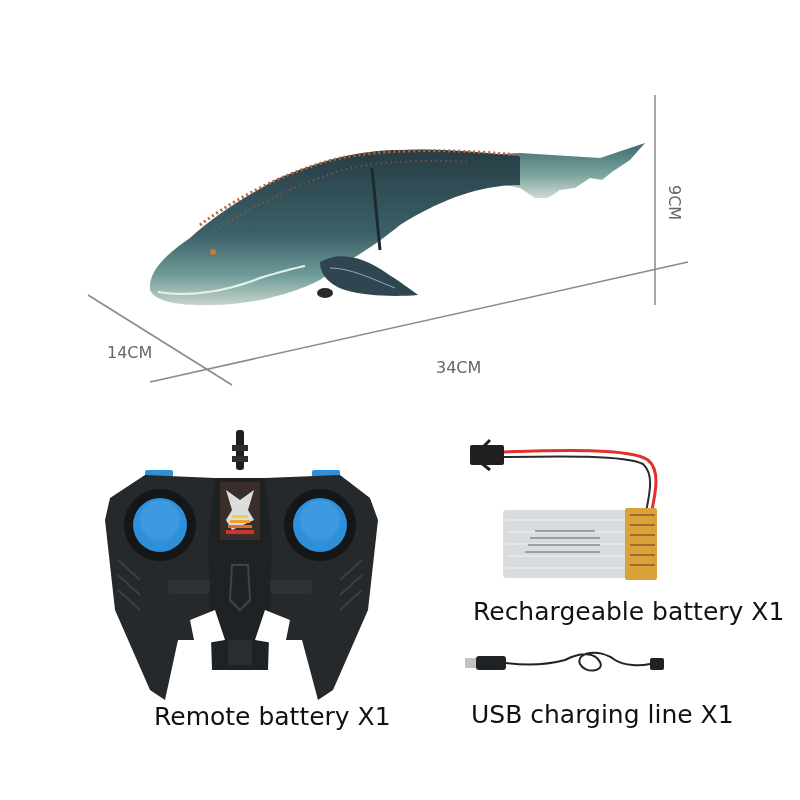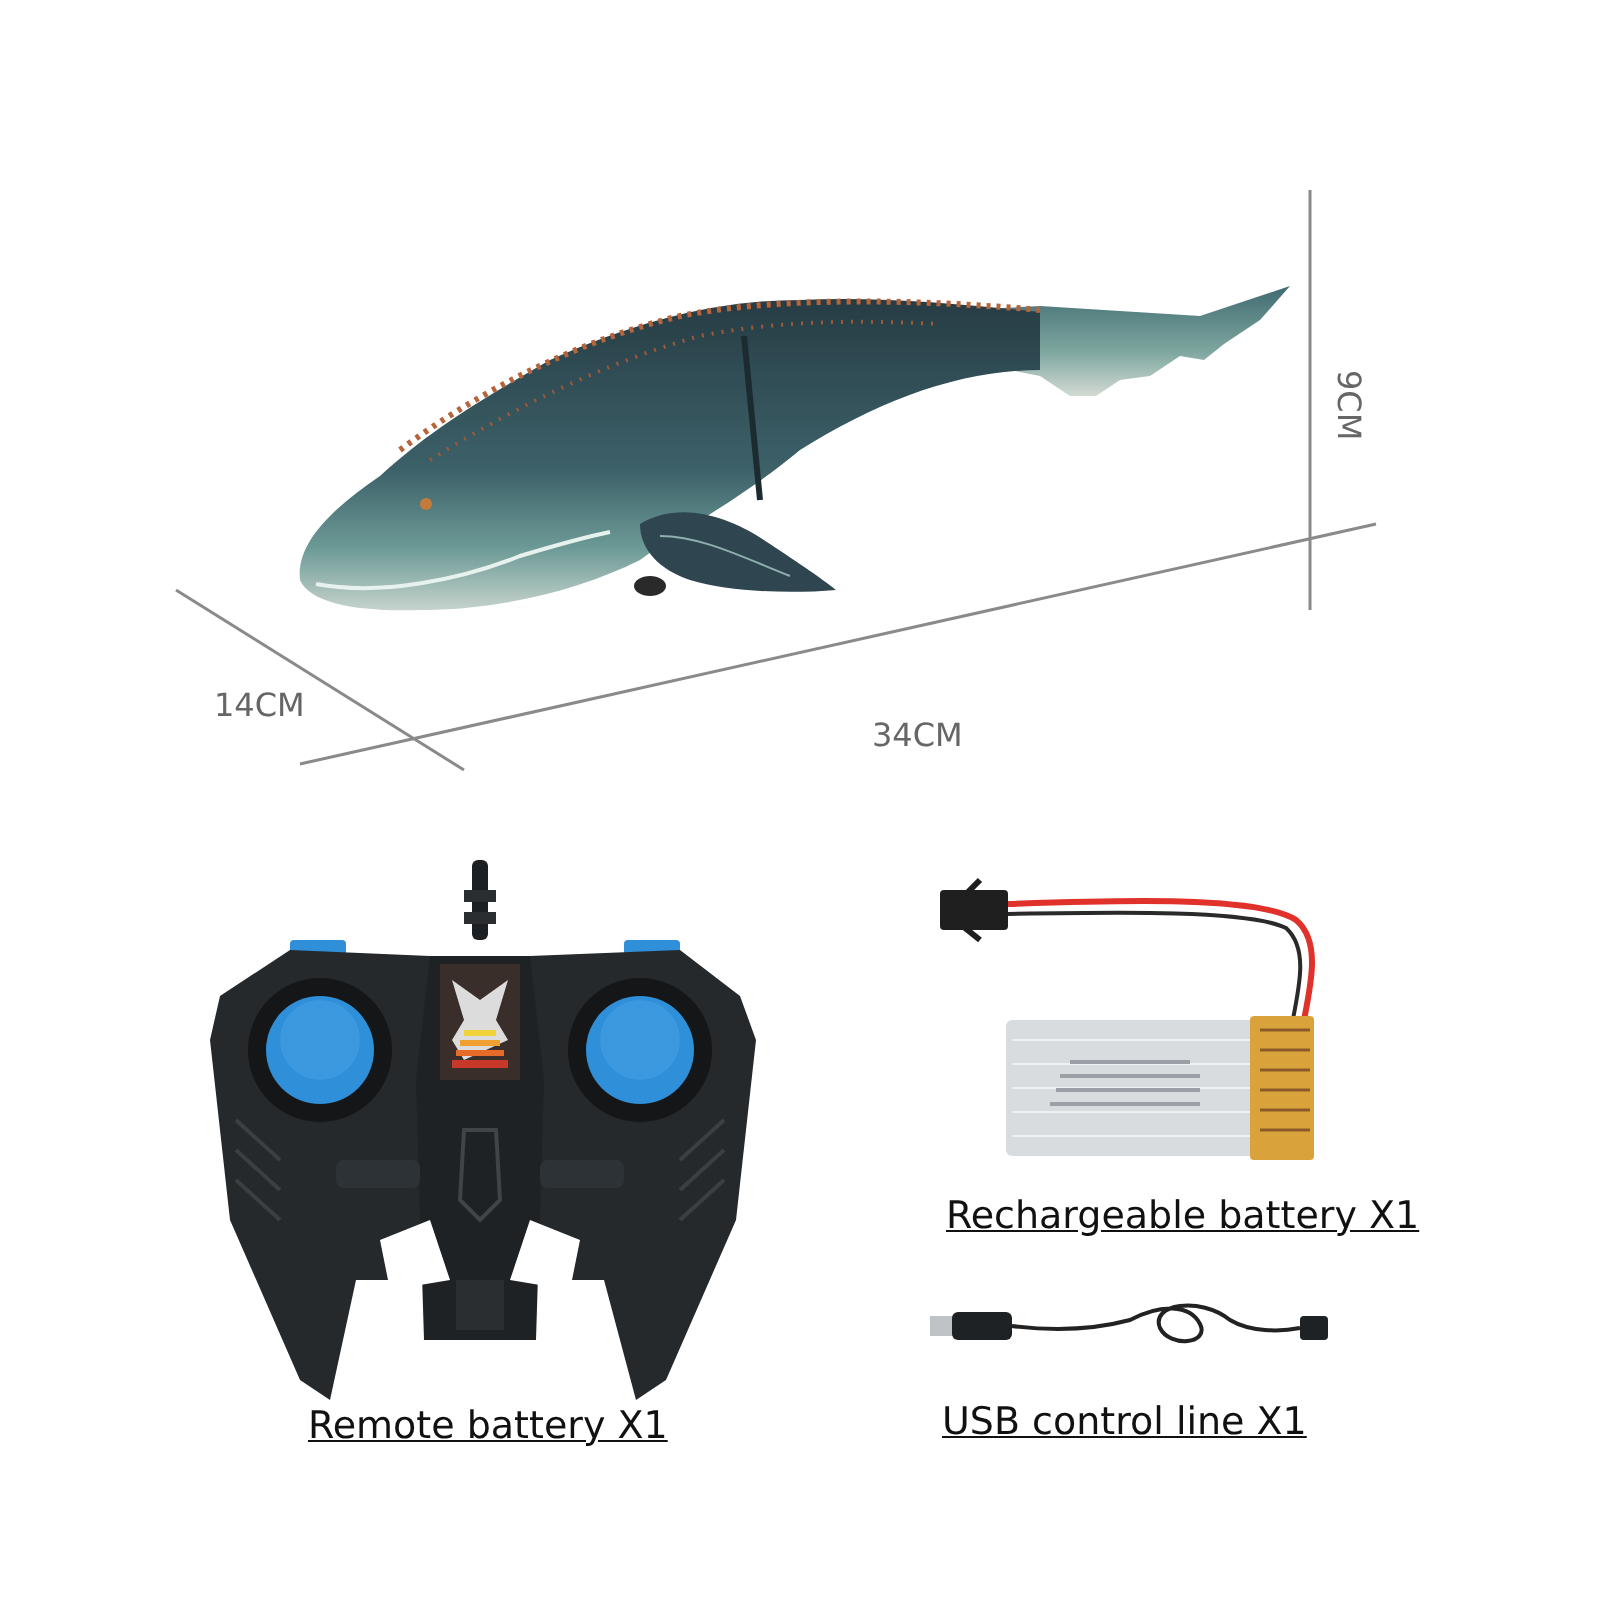--- a/index.html
+++ b/index.html
@@ -1,18 +1,18 @@
 <!DOCTYPE html>
 <html><head>
 <meta charset="utf-8">
 <style>
   html,body{margin:0;padding:0;background:#ffffff;}
   body{width:800px;height:800px;position:relative;overflow:hidden;font-family:"DejaVu Sans","Liberation Sans",sans-serif;}
   .dim-label{position:absolute;color:#666;font-size:16px;letter-spacing:0px;}
-  .caption{position:absolute;color:#111;font-size:19px;white-space:nowrap;text-decoration:underline;}
+  .caption{position:absolute;color:#111;font-size:25px;white-space:nowrap;}
   svg{position:absolute;left:0;top:0;}
 </style>
 </head>
 <body>
 
 <svg width="800" height="800">
 
   <line x1="150" y1="382" x2="688" y2="262" stroke="#8a8a8a" stroke-width="1.5"></line>
 
   <line x1="88" y1="295" x2="232" y2="385" stroke="#8a8a8a" stroke-width="1.5"></line>
@@ -139,13 +139,13 @@
   </g>
 </svg>
 <div class="caption" style="left:473px;top:597px;">Rechargeable battery X1</div>
 
 <svg width="800" height="800">
   <rect x="465" y="658" width="12" height="10" fill="#bfc3c6"></rect>
   <rect x="476" y="656" width="30" height="14" rx="3" fill="#1f2224"></rect>
   <path d="M506,663 C530,666 550,664 565,660 C580,652 595,652 600,662 C605,672 585,674 580,664 C575,652 600,648 615,660 C625,666 640,666 650,664" fill="none" stroke="#222" stroke-width="2"></path>
   <rect x="650" y="658" width="14" height="12" rx="2" fill="#1f2224"></rect>
 </svg>
-<div class="caption" style="left:471px;top:700px;">USB control line X1</div>
+<div class="caption" style="left:471px;top:700px;">USB charging line X1</div>
 
 </body></html>

